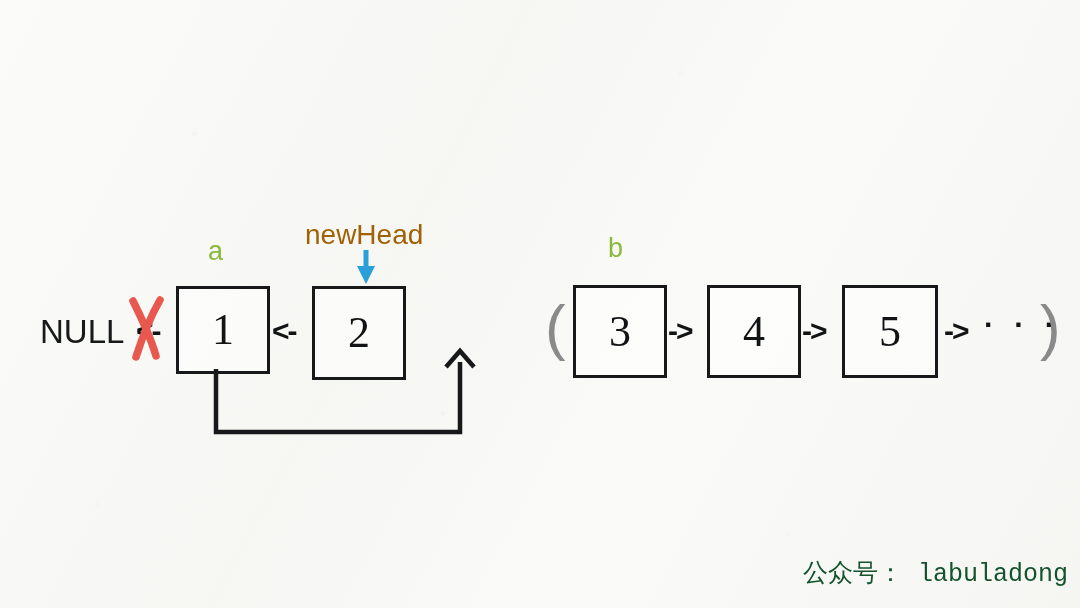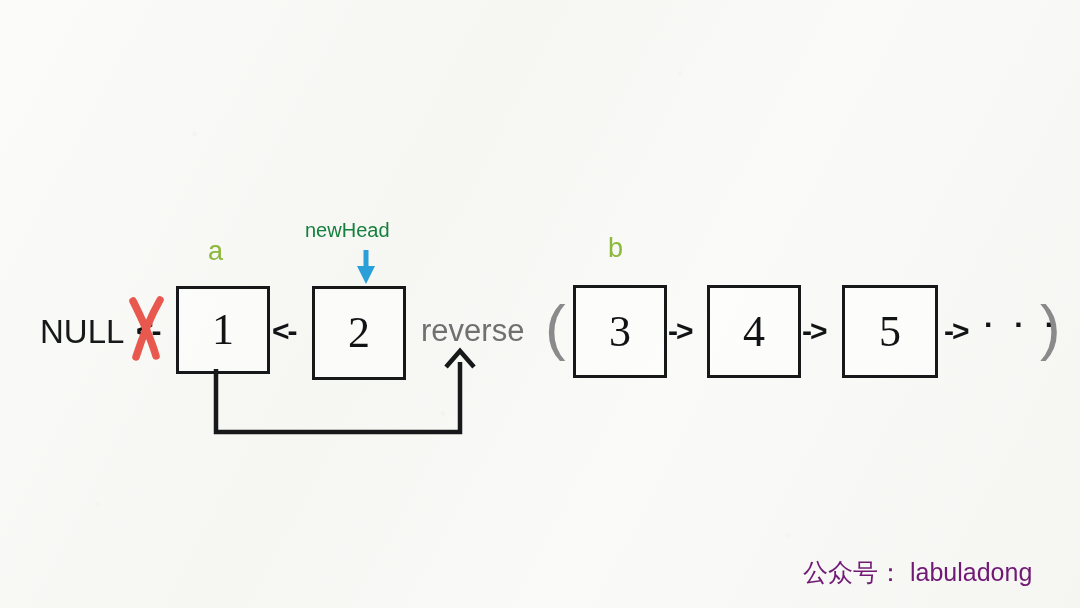--- a/index.html
+++ b/index.html
@@ -65,22 +65,22 @@
     position: absolute;
     font-family: "Liberation Sans", sans-serif;
     font-size: 27px;
     color: #8cb83c;
     white-space: nowrap;
   }
 
   .newhead-label {
     position: absolute;
     font-family: "Liberation Sans", sans-serif;
-    font-size: 20px;
-    color: #15803d;
+    font-size: 28px;
+    color: #a16207;
     white-space: nowrap;
   }
 
   .reverse-label {
     position: absolute;
     font-family: "Liberation Sans", sans-serif;
     font-size: 31px;
     color: #707070;
     white-space: nowrap;
   }
@@ -99,23 +99,23 @@
     font-family: "Liberation Sans", sans-serif;
     font-weight: 700;
     font-size: 30px;
     color: #111315;
     letter-spacing: 6px;
     white-space: nowrap;
   }
 
   .watermark {
     position: absolute;
-    font-family: Liberation Sans, sans-serif;
+    font-family: Liberation Mono, monospace;
     font-size: 25px;
-    color: #701a75;
+    color: #14532d;
     white-space: nowrap;
   }
 
   svg.overlay {
     position: absolute;
     left: 0;
     top: 0;
     width: 1080px;
     height: 608px;
     pointer-events: none;
@@ -139,21 +139,20 @@
   </div>
 
   <div class="arrow-text" style="left:272px; top:314px;">&lt;-</div>
 
   <div class="node-box" style="left:312px; top:286px; width:88px; height:88px;">
     <span>2</span>
   </div>
 
   <div class="newhead-label" style="left:305px; top:219px;">newHead</div>
 
-  <div class="reverse-label" style="left:421px; top:313px;">reverse</div>
 
   <div class="paren" style="left:545px; top:296px;">(</div>
 
   <div class="ptr-label" style="left:608px; top:233px;">b</div>
 
   <div class="node-box" style="left:573px; top:285px; width:88px; height:87px;">
     <span>3</span>
   </div>
 
   <div class="arrow-text" style="left:668px; top:314px;">-&gt;</div>

